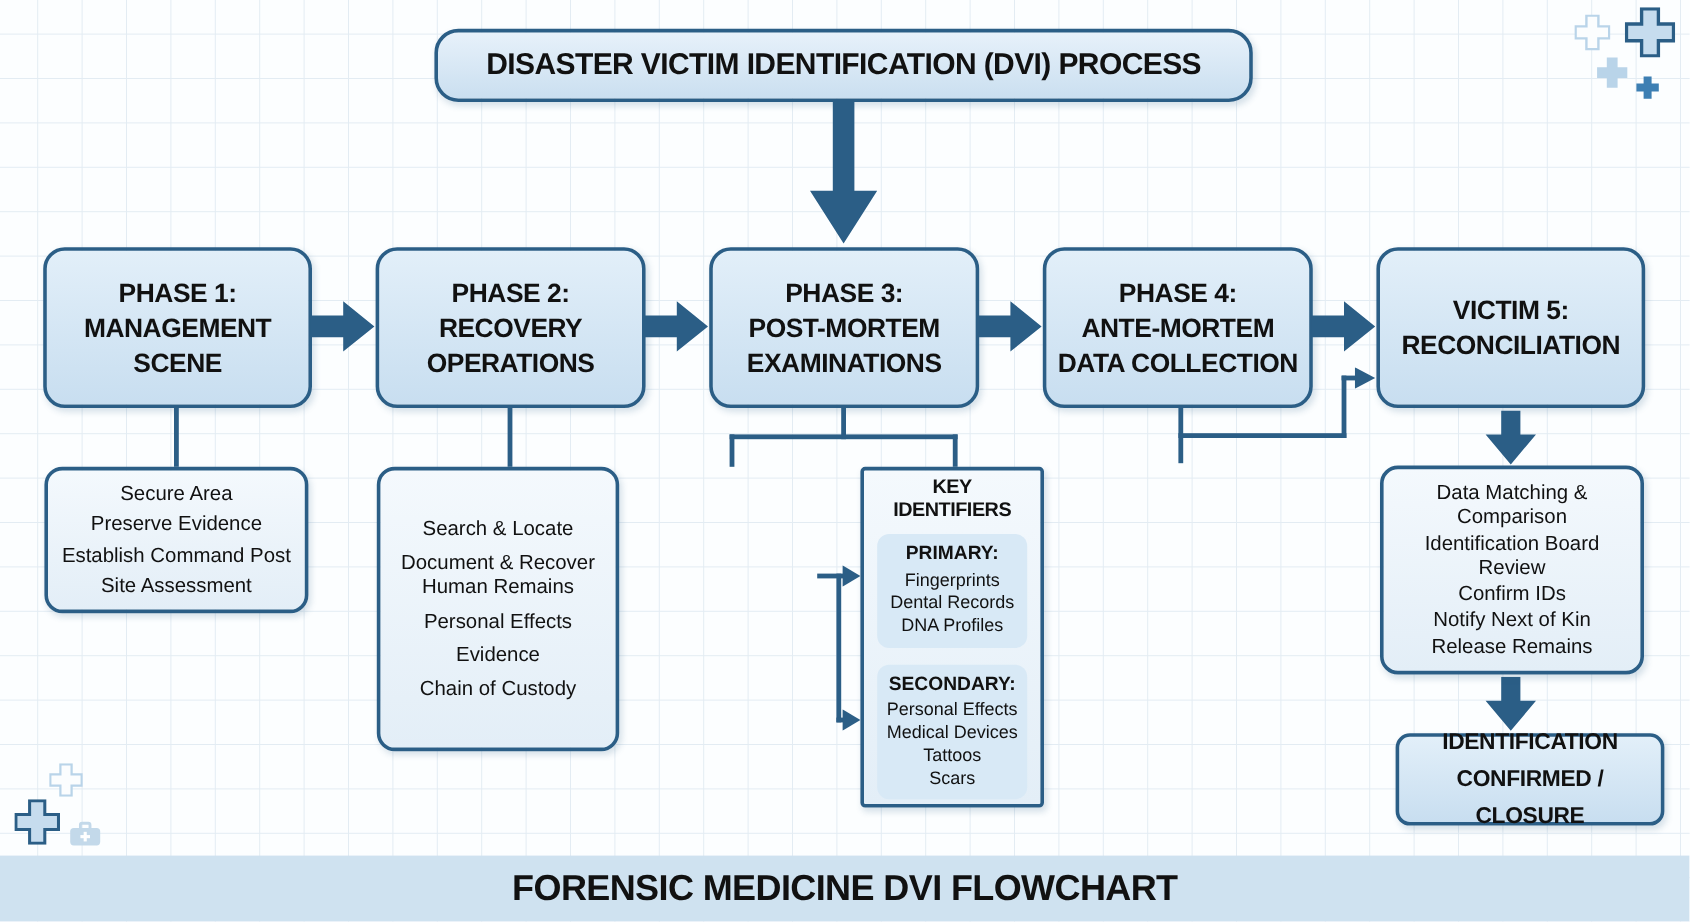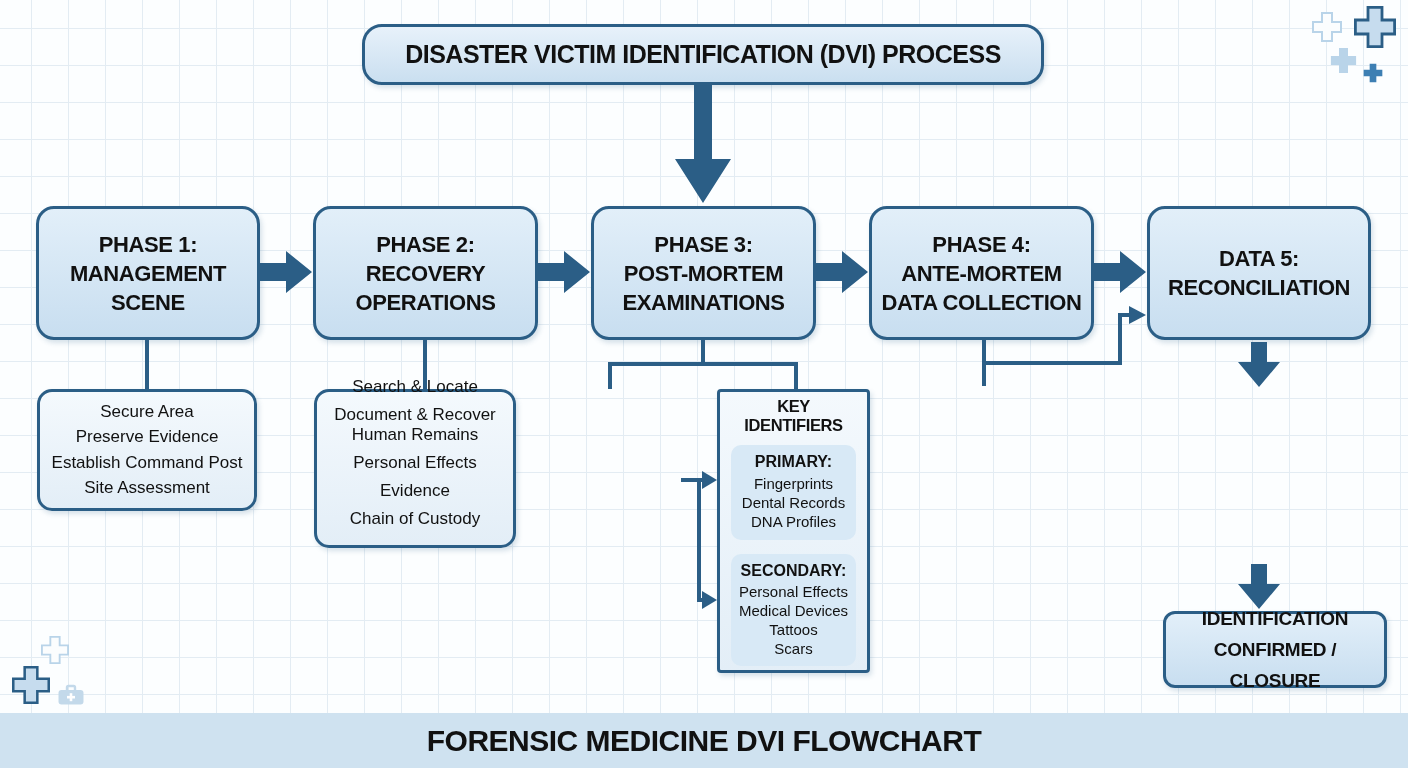--- a/index.html
+++ b/index.html
@@ -91,21 +91,21 @@
   </div>
   <div class="box phase" style="left:869px;top:206px;width:225px;height:134px;">
     <div class="pt">
       <span>PHASE 4:</span>
       <span>ANTE-MORTEM</span>
       <span>DATA COLLECTION</span>
     </div>
   </div>
   <div class="box phase" style="left:1147px;top:206px;width:224px;height:134px;">
     <div class="pt">
-      <span>DATA 5:</span>
+      <span>VICTIM 5:</span>
       <span>RECONCILIATION</span>
     </div>
   </div>
 
   <svg class="abs" style="left:259px;top:250px;" width="54" height="44" viewBox="0 0 54 44">
       <polygon points="0,13 27,13 27,1 53,22 27,43 27,31 0,31" fill="#2b5e86"></polygon>
     </svg>
   <svg class="abs" style="left:537px;top:250px;" width="54" height="44" viewBox="0 0 54 44">
       <polygon points="0,13 27,13 27,1 53,22 27,43 27,31 0,31" fill="#2b5e86"></polygon>
     </svg>
@@ -149,21 +149,21 @@
 
   <div class="box detail" style="left:37px;top:389px;width:220px;height:122px;">
     <ul class="centerlist">
       <li>Secure Area</li>
       <li>Preserve Evidence</li>
       <li>Establish Command Post</li>
       <li>Site Assessment</li>
     </ul>
   </div>
 
-  <div class="box detail" style="left:314px;top:389px;width:202px;height:159px;padding:16px 11px;align-items:flex-end;">
+  <div class="box detail" style="left:314px;top:389px;width:202px;height:237px;padding:0 11px;">
     <ul class="centerlist">
       <li style="margin-bottom:8px;">Search &amp; Locate</li>
       <li style="margin-bottom:8px;">Document &amp; Recover Human Remains</li>
       <li style="margin-bottom:8px;">Personal Effects</li>
       <li style="margin-bottom:8px;">Evidence</li>
       <li>Chain of Custody</li>
     </ul>
   </div>
 
 
@@ -184,20 +184,29 @@
           <li>Personal Effects</li>
           <li>Medical Devices</li>
           <li>Tattoos</li>
           <li>Scars</li>
         </ul>
       </div>
     </div>
   </div>
 
 
+  <div class="box detail" style="left:1150px;top:388px;width:220px;height:174px;padding:0 12px;">
+    <ul class="centerlist" style="line-height:1.18;">
+      <li style="margin-bottom:2px;">Data Matching &amp; Comparison</li>
+      <li style="margin-bottom:2px;">Identification Board Review</li>
+      <li style="margin-bottom:2px;">Confirm IDs</li>
+      <li style="margin-bottom:2px;">Notify Next of Kin</li>
+      <li>Release Remains</li>
+    </ul>
+  </div>
 
   <div class="box idbox" style="left:1147px;top:611px;width:224px;height:77px;">
     <span>IDENTIFICATION</span>
     <span>CONFIRMED / CLOSURE</span>
   </div>
 
   <svg class="abs" style="left:1312px;top:12px;" width="30" height="30" viewBox="0 0 30 30">
       <polygon points="10,1 20,1 20,10 29,10 29,20 20,20 20,29 10,29 10,20 1,20 1,10 10,10" fill="#fbfdfe" stroke="#b9d4e9" stroke-width="2"></polygon>
     </svg>
   <svg class="abs" style="left:1354px;top:6px;" width="42" height="42" viewBox="0 0 30 30">

